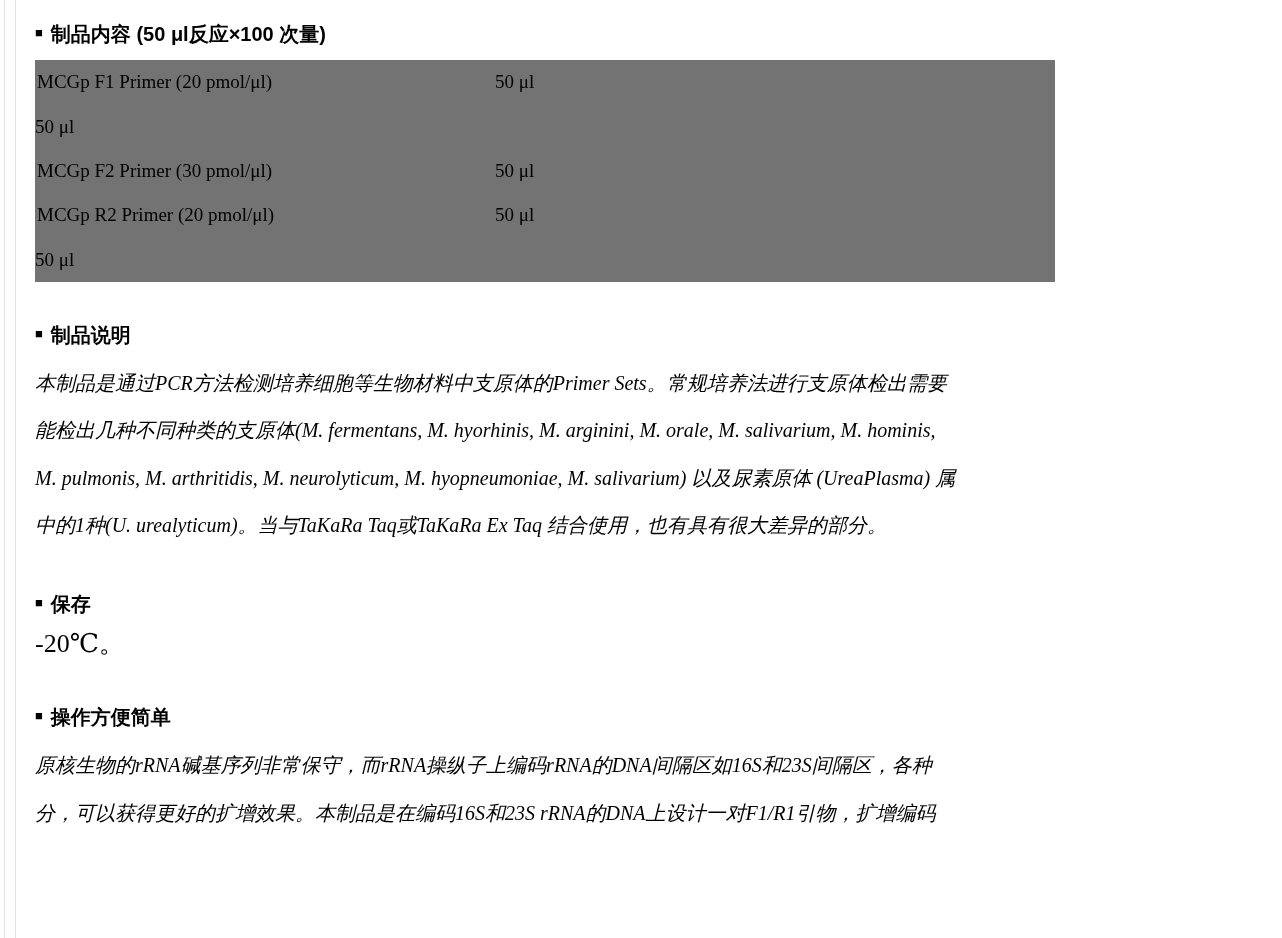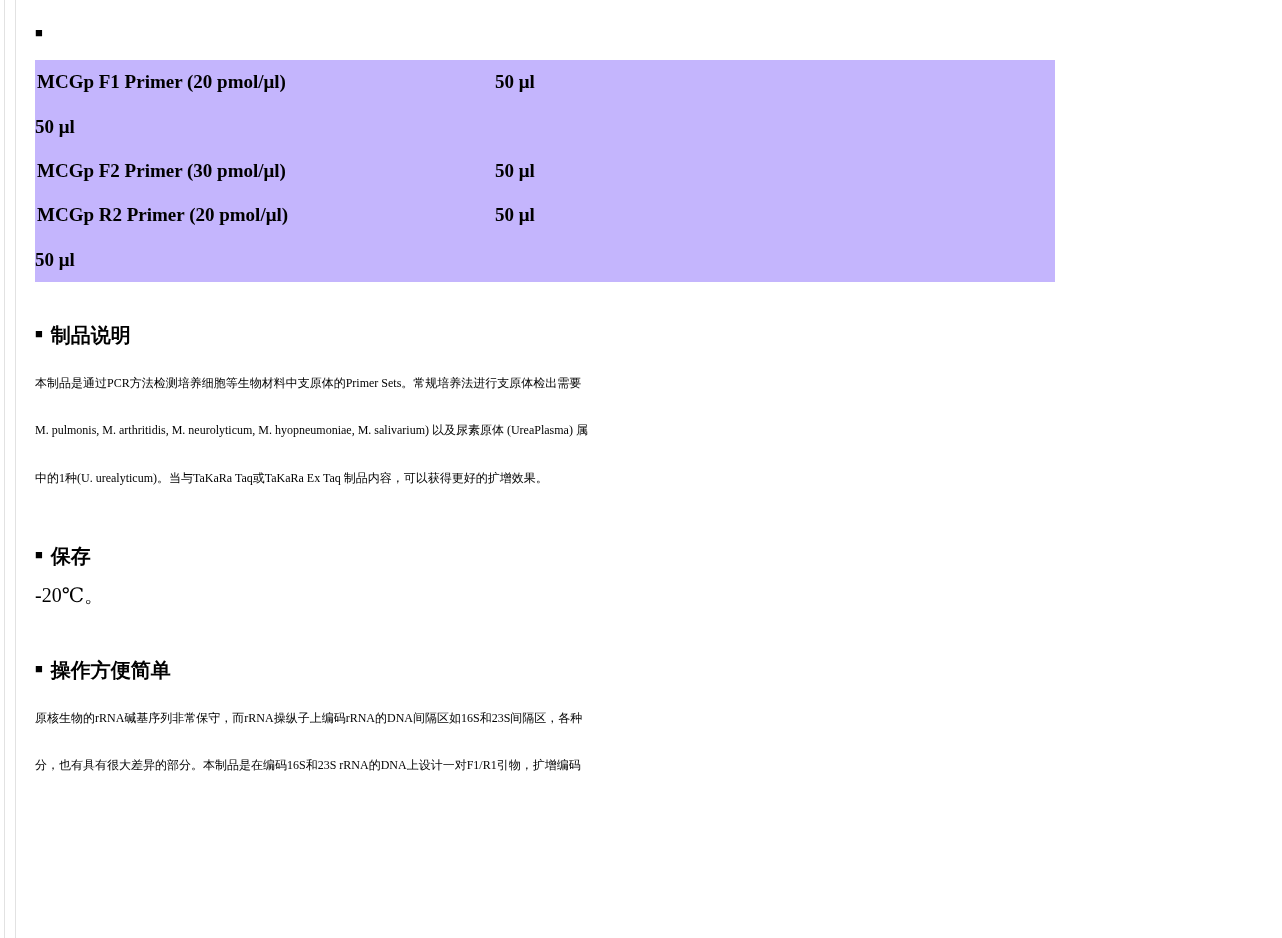--- a/index.html
+++ b/index.html
@@ -42,22 +42,21 @@
     margin-right: 8px;
     position: relative;
     top: -1px;
   }
 
   .heading-contents { padding-top: 22px; }
 
   .contents-table {
     margin-top: 14px;
     width: 1020px;
-    background: #c4b5fd;
-    font-weight: bold;
+    background: #737373;
   }
   .contents-row {
     display: flex;
     align-items: center;
     height: 44.4px;
     font-size: 19px;
   }
   .contents-row .item-cell {
     width: 458px;
     padding-left: 2px;
@@ -65,43 +64,45 @@
   .contents-row .qty-cell {
     width: 200px;
   }
 
   .heading-description { margin-top: 41px; }
   .heading-storage { margin-top: 42px; }
   .heading-principle { margin-top: 38px; }
 
   .paragraph {
     margin-top: 13px;
-    font-size: 12px;
+    font-size: 20px;
+    font-style: italic;
   }
   .paragraph .line {
     line-height: 47.5px;
     white-space: nowrap;
   }
 
   .storage-value {
     margin-top: 4px;
-    font-size: 20px;
+    font-size: 26px;
     line-height: 47.5px;
   }
 </style>
 </head>
 <body>
 
 <div class="hairline one"></div>
 <div class="hairline two"></div>
 
 <div class="content">
 
   <div class="section-heading heading-contents">
     <span class="bullet">■</span>
+    <span>制品内容 (50 μl反应×100 次量)</span>
   </div>
 
   <div class="contents-table">
     <div class="contents-row">
       <span class="item-cell">MCGp F1 Primer (20 pmol/μl)</span>
       <span class="qty-cell">50 μl</span>
     </div>
     <div class="contents-row">
       <span class="qty-cell">50 μl</span>
     </div>
@@ -118,34 +119,35 @@
     </div>
   </div>
 
   <div class="section-heading heading-description">
     <span class="bullet">■</span>
     <span>制品说明</span>
   </div>
 
   <div class="paragraph">
     <div class="line">本制品是通过PCR方法检测培养细胞等生物材料中支原体的Primer Sets。常规培养法进行支原体检出需要</div>
+    <div class="line">能检出几种不同种类的支原体(M. fermentans, M. hyorhinis, M. arginini, M. orale, M. salivarium, M. hominis,</div>
     <div class="line">M. pulmonis, M. arthritidis, M. neurolyticum, M. hyopneumoniae, M. salivarium) 以及尿素原体 (UreaPlasma) 属</div>
-    <div class="line">中的1种(U. urealyticum)。当与TaKaRa Taq或TaKaRa Ex Taq 制品内容，可以获得更好的扩增效果。</div>
+    <div class="line">中的1种(U. urealyticum)。当与TaKaRa Taq或TaKaRa Ex Taq 结合使用，也有具有很大差异的部分。</div>
   </div>
 
   <div class="section-heading heading-storage">
     <span class="bullet">■</span>
     <span>保存</span>
   </div>
 
   <div class="storage-value">-20℃。</div>
 
   <div class="section-heading heading-principle">
     <span class="bullet">■</span>
     <span>操作方便简单</span>
   </div>
 
   <div class="paragraph">
     <div class="line">原核生物的rRNA碱基序列非常保守，而rRNA操纵子上编码rRNA的DNA间隔区如16S和23S间隔区，各种</div>
-    <div class="line">分，也有具有很大差异的部分。本制品是在编码16S和23S rRNA的DNA上设计一对F1/R1引物，扩增编码</div>
+    <div class="line">分，可以获得更好的扩增效果。本制品是在编码16S和23S rRNA的DNA上设计一对F1/R1引物，扩增编码</div>
   </div>
 
 </div>
 
 </body></html>

